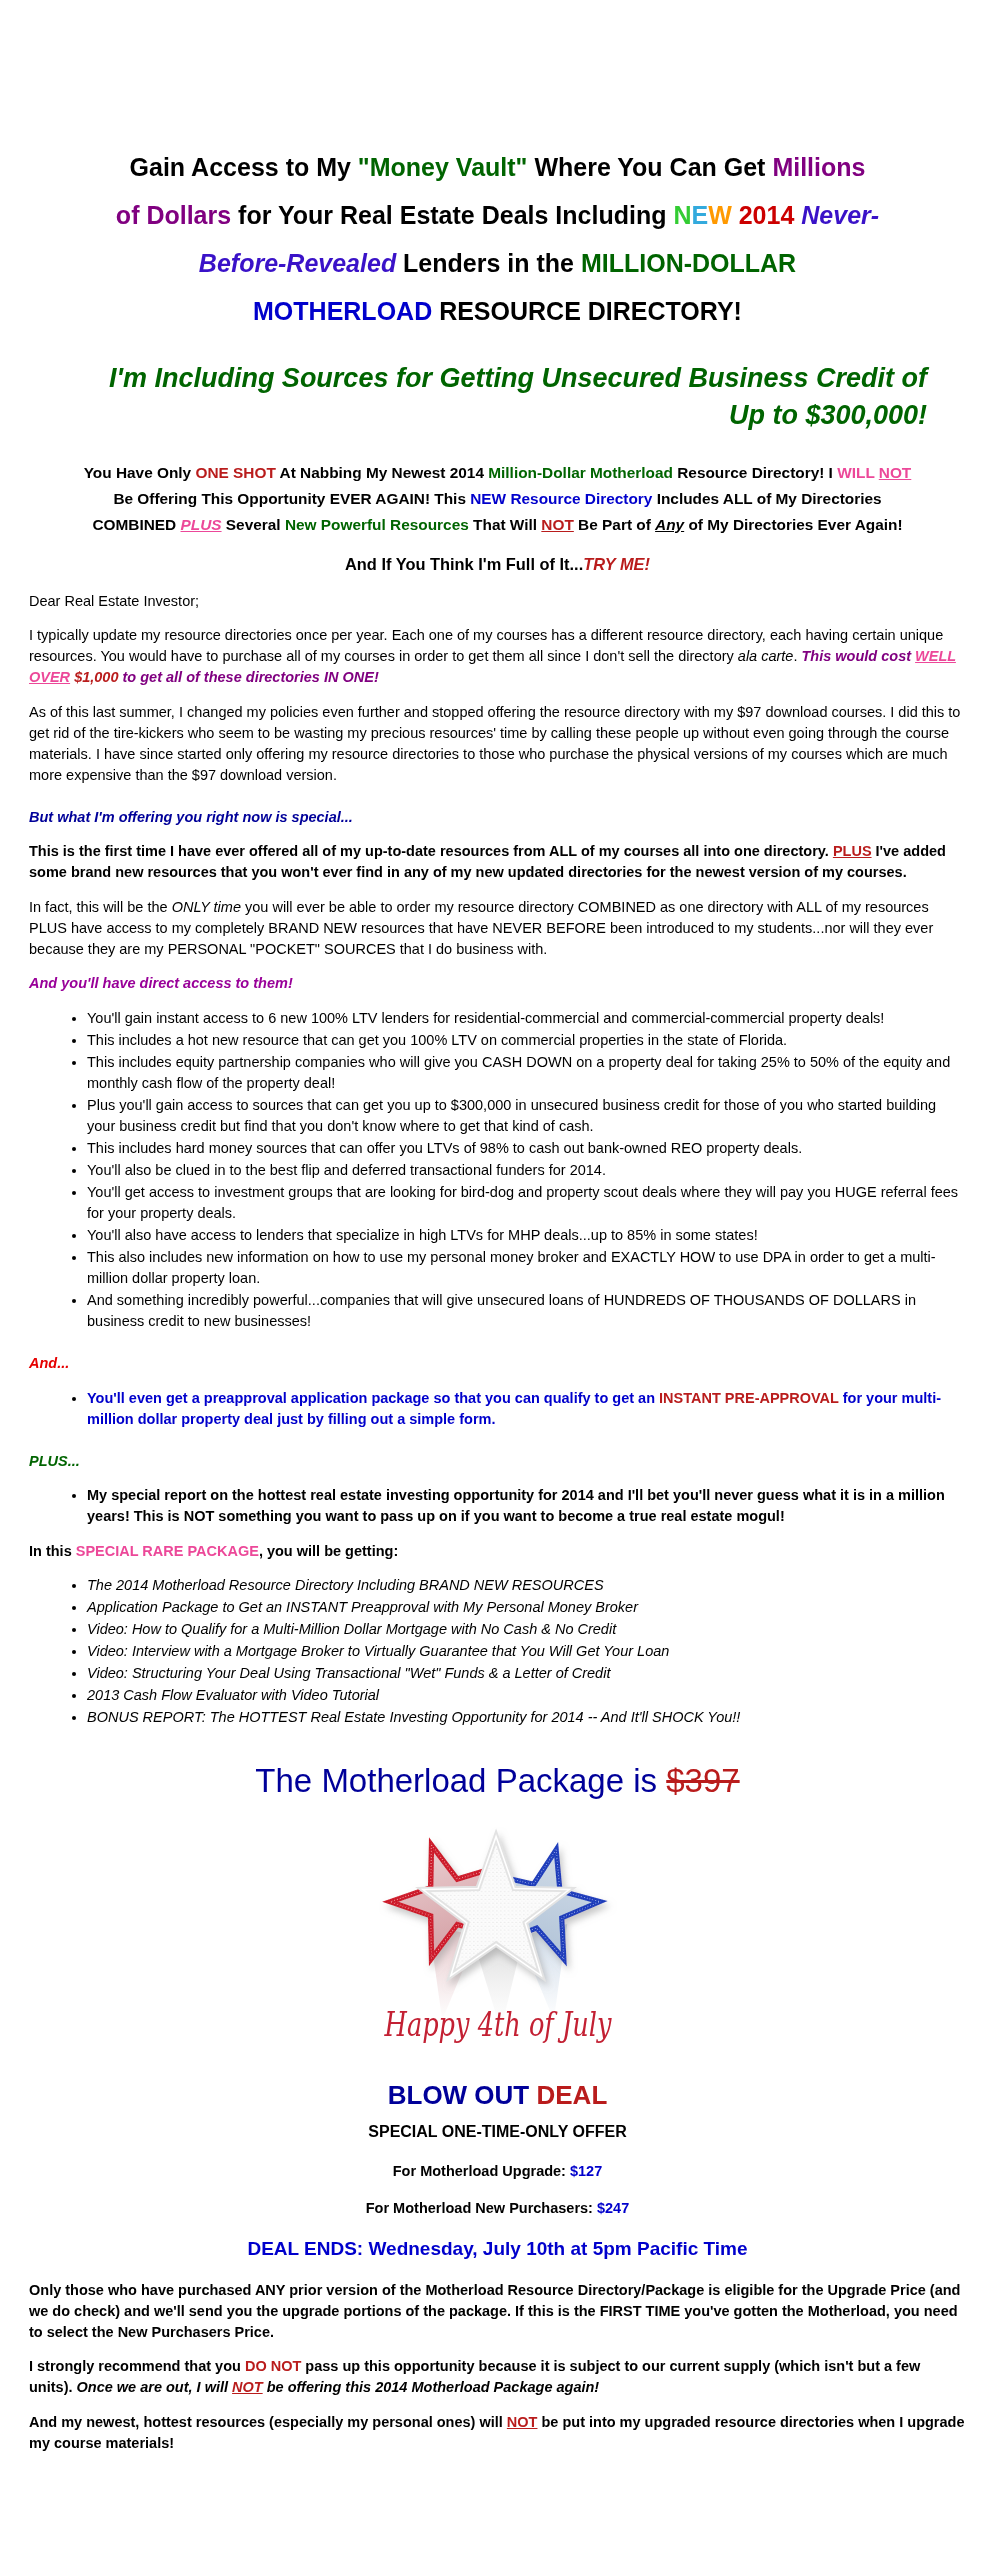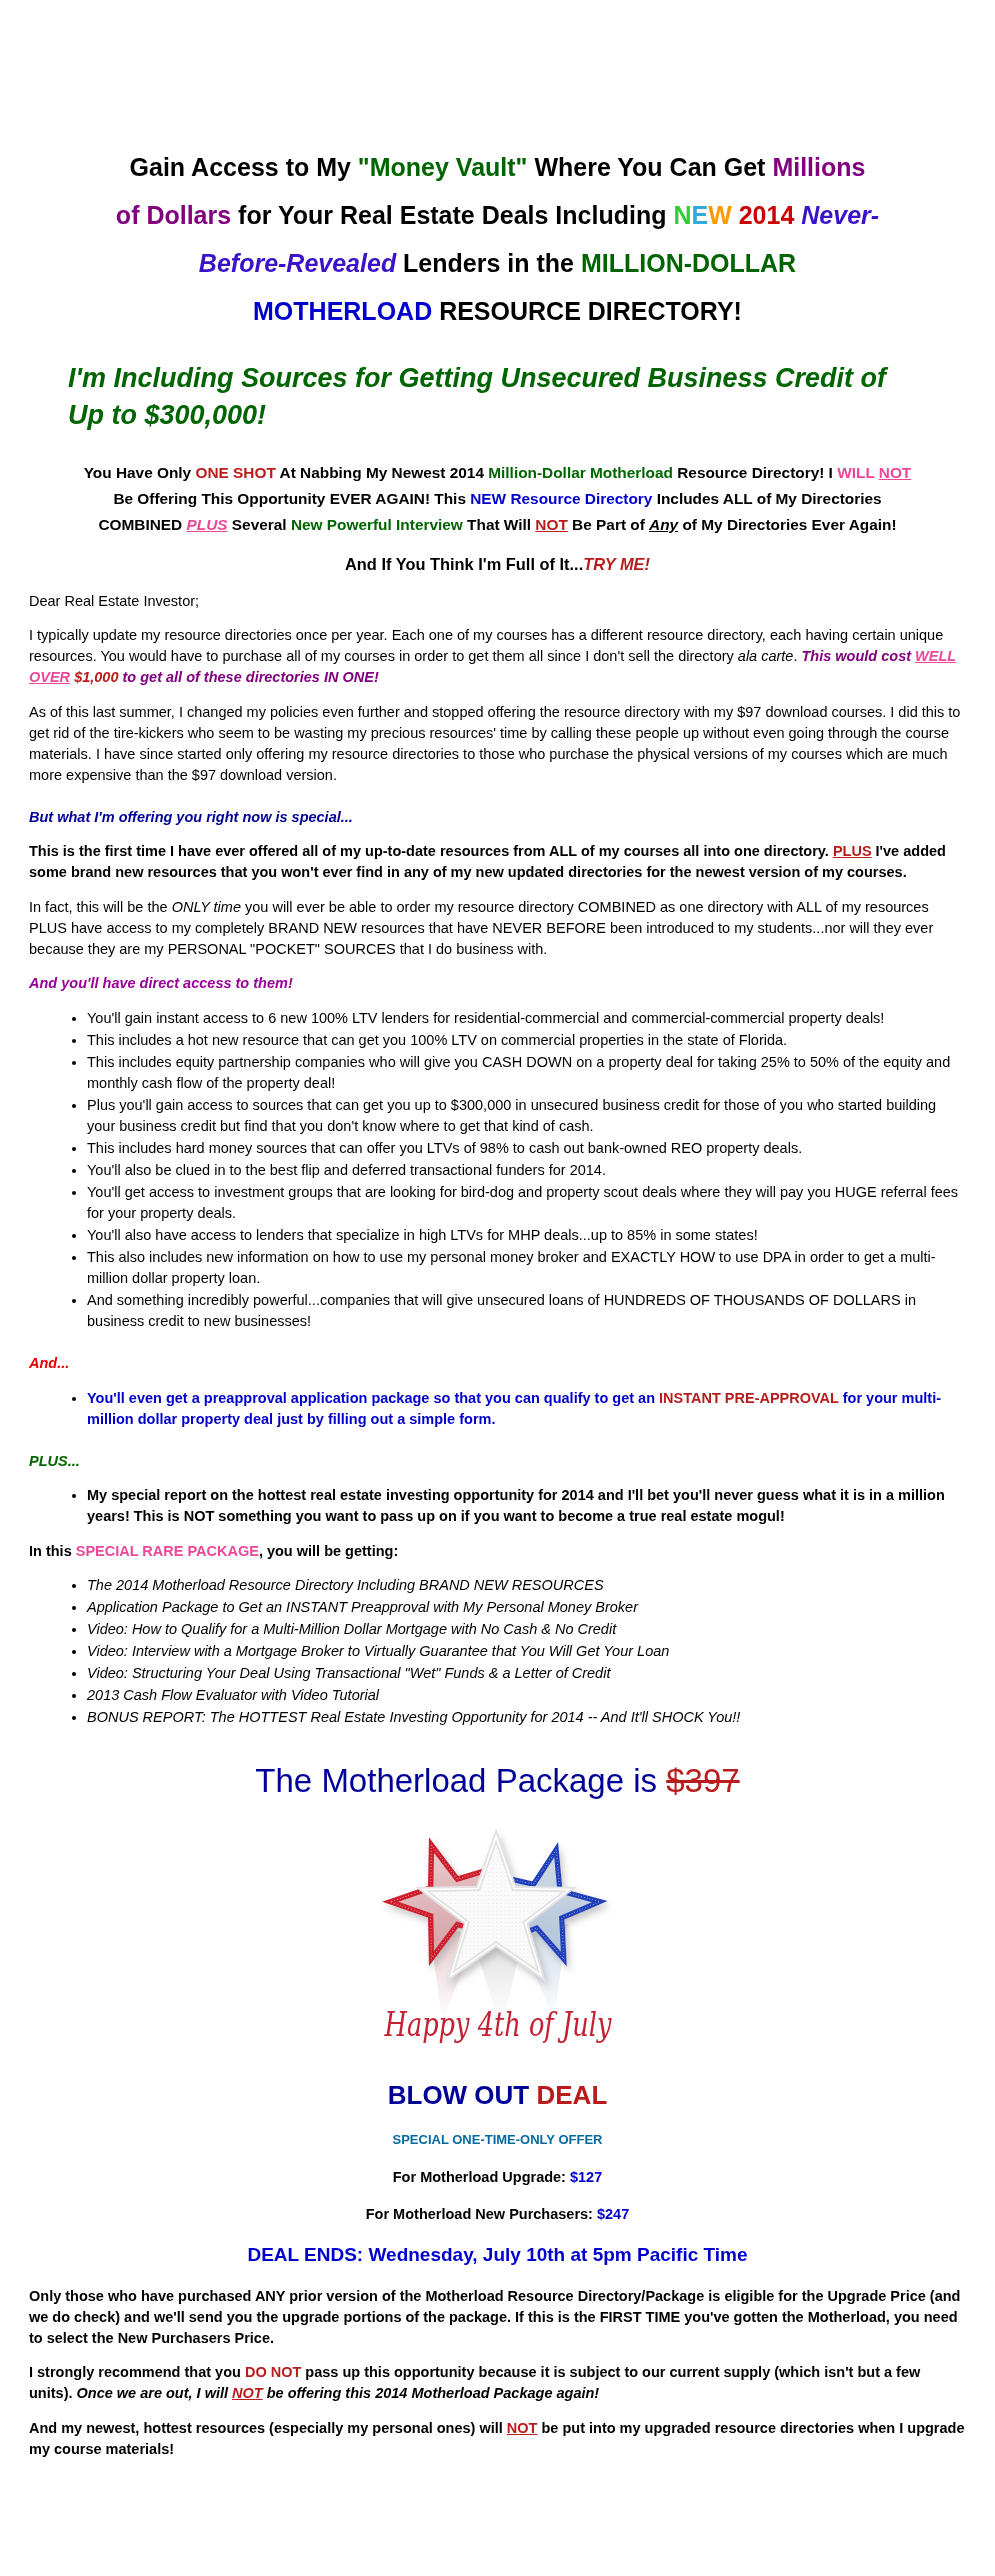--- a/index.html
+++ b/index.html
@@ -21,21 +21,21 @@
     font-weight:bold;
   }
   .subheadline{
     margin:15.4px 0 0;
     text-align:center;
     font-size:25px;
     font-weight:bold;
   }
   h2.tagline{
     margin:25px 39px 0;
-    text-align:left;
+    text-align:right;
     font-size:27px;
     line-height:1.38;
     font-weight:bold;
     font-style:italic;
     color:#006400;
   }
   .lead{
     margin:25px 3.9px 0;
     text-align:center;
     font-weight:bold;
@@ -65,21 +65,21 @@
     font-weight:normal;
   }
   figure.stars{margin:3.9px auto 0;width:260px;text-align:center;}
   .blowout{
     margin:15.4px 0 0;
     text-align:center;
     font-size:26px;
     font-weight:bold;
   }
   .offer-line{text-align:center;font-weight:bold;margin:17.3px 0;line-height:1.4;}
-  .special-offer{color:#0369a1;font-size:13px;margin-top:16px;}
+  .special-offer{color:#000000;font-size:16px;margin-top:6px;}
   .deal-ends{font-size:19px;}
   
   .b{font-weight:bold;}
   .i{font-style:italic;}
   .u{text-decoration:underline;}
   .su{text-decoration:line-through;}
   .gr{color:#006400;}
   .pu{color:#800080;}
   .rd{color:#b91c1c;}
   .cr{color:#cc0000;}
@@ -100,21 +100,21 @@
 of Dollars</span><span> for Your Real Estate Deals Including </span><span class="ng">N</span><span class="sk">E</span><span class="or">W</span><span> </span><span class="cr">2014</span><span> </span><span class="vi i">Never-
 Before-Revealed</span><span> Lenders in the </span><span class="gr">MILLION-DOLLAR</span><span>
 </span><span class="bl">MOTHERLOAD</span><span> RESOURCE DIRECTORY!</span></h1>
 
 
   <h2 class="tagline prewrap">I'm Including Sources for Getting Unsecured Business Credit of
 Up to $300,000!</h2>
 
   <p class="lead prewrap"><span>You Have Only </span><span class="rd">ONE SHOT</span><span> At Nabbing My Newest 2014 </span><span class="gr">Million-Dollar Motherload</span><span> Resource Directory!  I </span><span class="dr">WILL </span><span class="dr u">NOT</span><span>
 Be Offering This Opportunity EVER AGAIN!  This </span><span class="bl">NEW Resource Directory</span><span> Includes ALL of My Directories
-COMBINED </span><span class="dr i u">PLUS</span><span> Several </span><span class="gr">New Powerful Interview</span><span> That Will </span><span class="rd u">NOT</span><span> Be Part of </span><span class="i u">Any</span><span> of My Directories Ever Again!</span></p>
+COMBINED </span><span class="dr i u">PLUS</span><span> Several </span><span class="gr">New Powerful Resources</span><span> That Will </span><span class="rd u">NOT</span><span> Be Part of </span><span class="i u">Any</span><span> of My Directories Ever Again!</span></p>
 
   <p class="tryme"><span>And If You Think I'm Full of It...</span><span class="rd i">TRY ME!</span></p>
 
   <p>Dear Real Estate Investor;</p>
 
 
   <p><span>I typically update my resource directories once per year.  Each one of my courses has a different resource directory, each having certain unique resources.  You would have to purchase all of my courses in order to get them all since I don't sell the directory </span><span class="i">ala carte</span><span>.  </span><span class="pu b i">This would cost </span><span class="dr b i u">WELL</span><span class="pu b i"> </span><span class="dr b i u">OVER</span><span class="pu b i"> </span><span class="rd b i">$1,000</span><span class="pu b i"> to get all of these directories IN ONE!</span></p>
 
   <p>As of this last summer, I changed my policies even further and stopped offering the resource directory with my $97 download courses.  I did this to get rid of the tire-kickers who seem to be wasting my precious resources' time by calling these people up without even going through the course materials.  I have since started only offering my resource directories to those who purchase the physical versions of my courses which are much more expensive than the $97 download version.</p>
 

